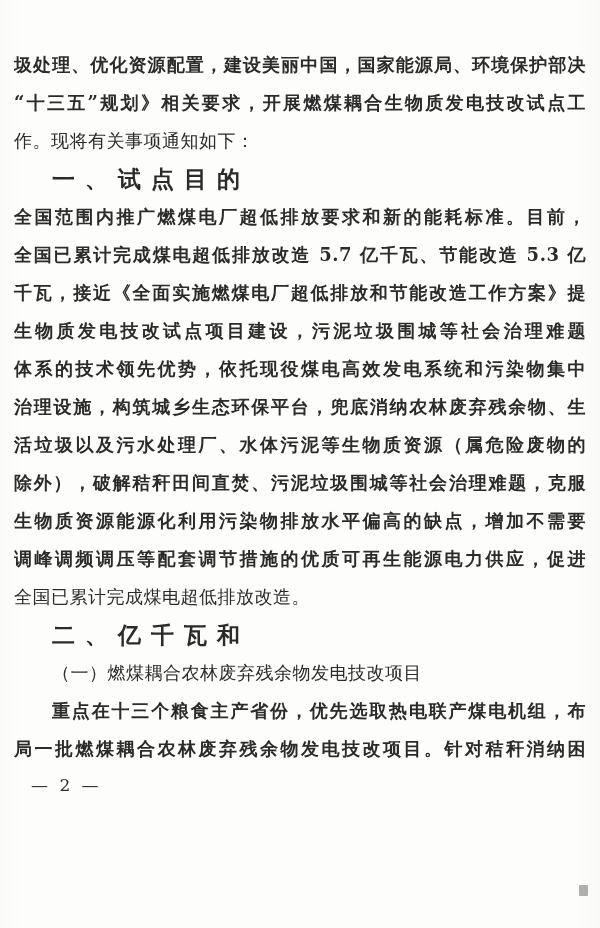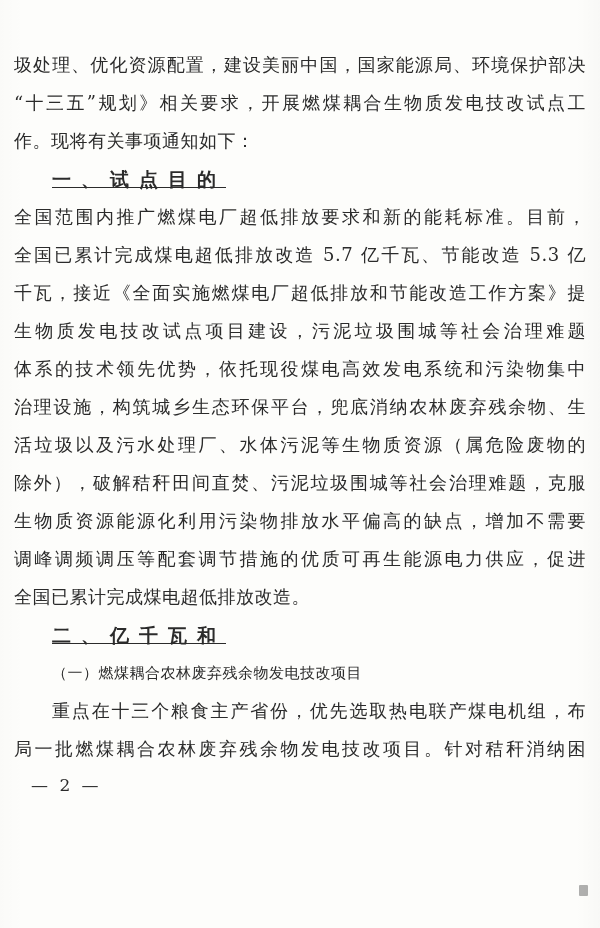--- a/index.html
+++ b/index.html
@@ -25,31 +25,31 @@
     height: 38px;
     line-height: 38px;
     font-size: 18px;
     letter-spacing: 0.5px;
     white-space: normal;
     overflow: hidden;
   }
   .line.fill {
     text-align: justify;
     text-align-last: justify;
+    font-weight: bold;
   }
   .line.indent { text-indent: 38px; }
   .line.heading {
     font-weight: bold;
-    font-size: 19px;
+    font-size: 23px;
     letter-spacing: 10px;
     font-family: "DejaVu Sans", "Liberation Sans", sans-serif;
-    text-decoration: underline;
   }
   .line.subheading {
-    font-size: 15px;
+    font-size: 18px;
     letter-spacing: 0.5px;
   }
   .footer-line {
     margin-top: 7px;
     padding-left: 17px;
     font-size: 17px;
     letter-spacing: 3px;
     color: #2b2b2b;
   }
   .scan-artifact {

